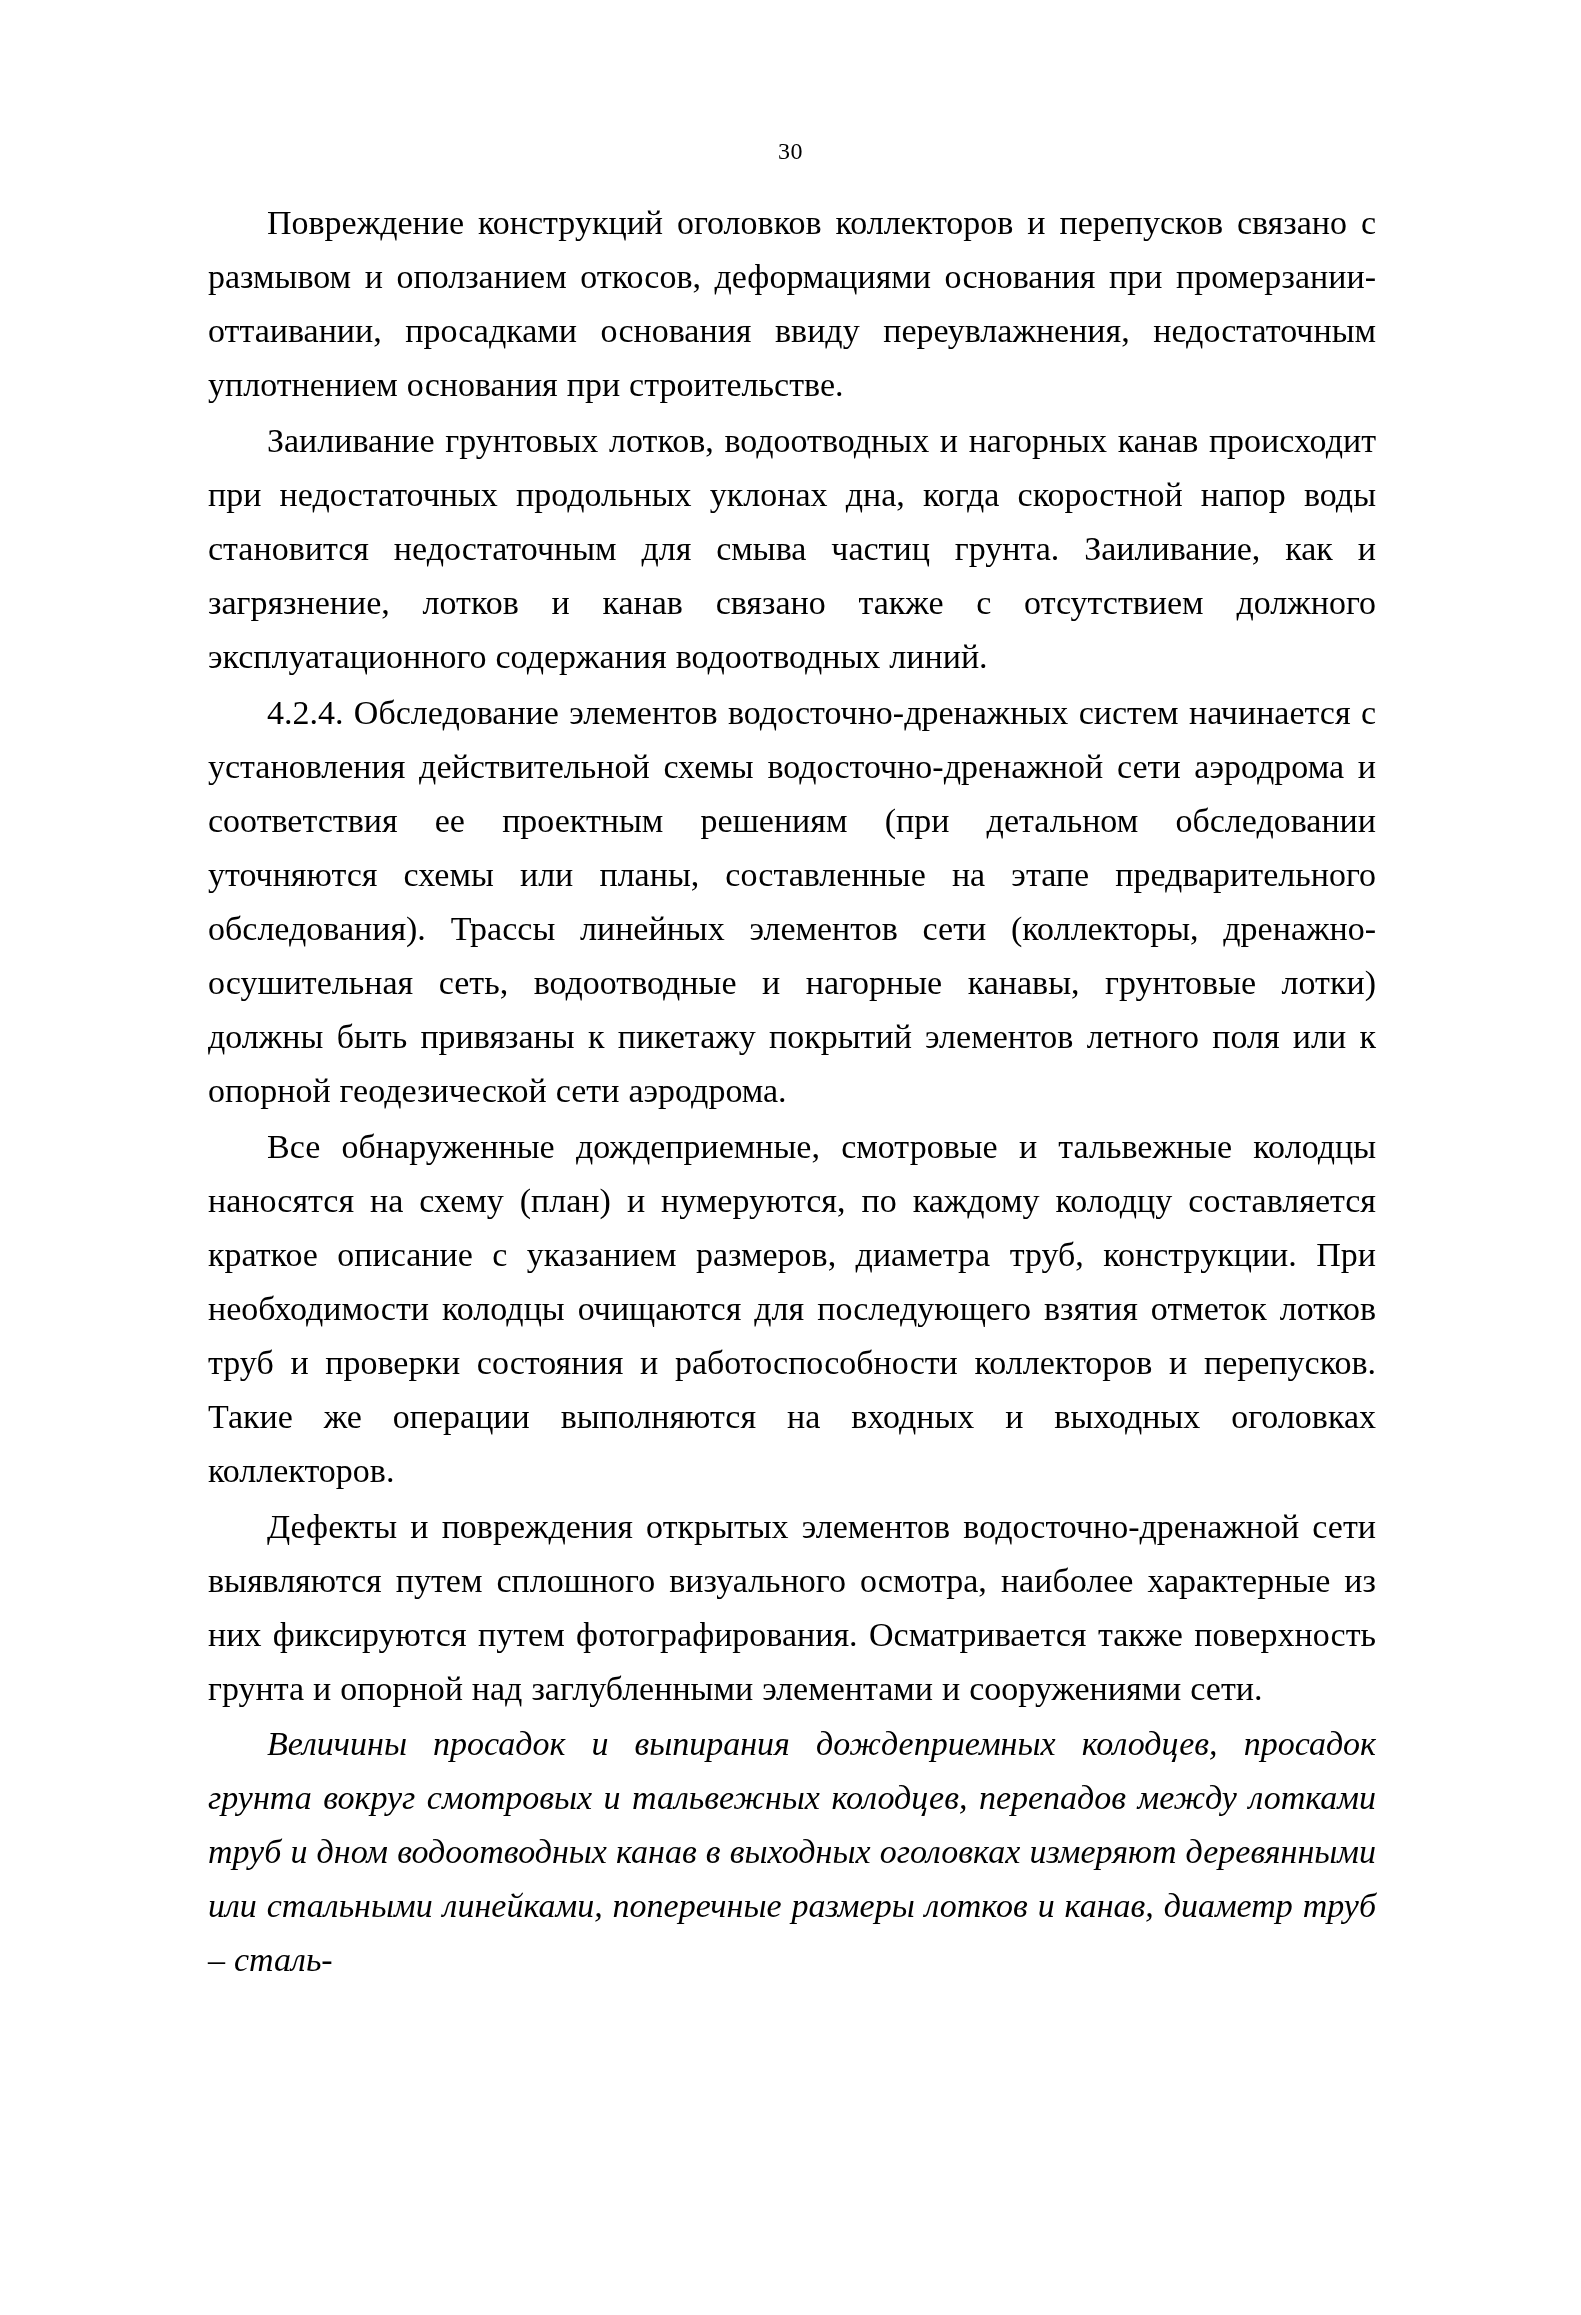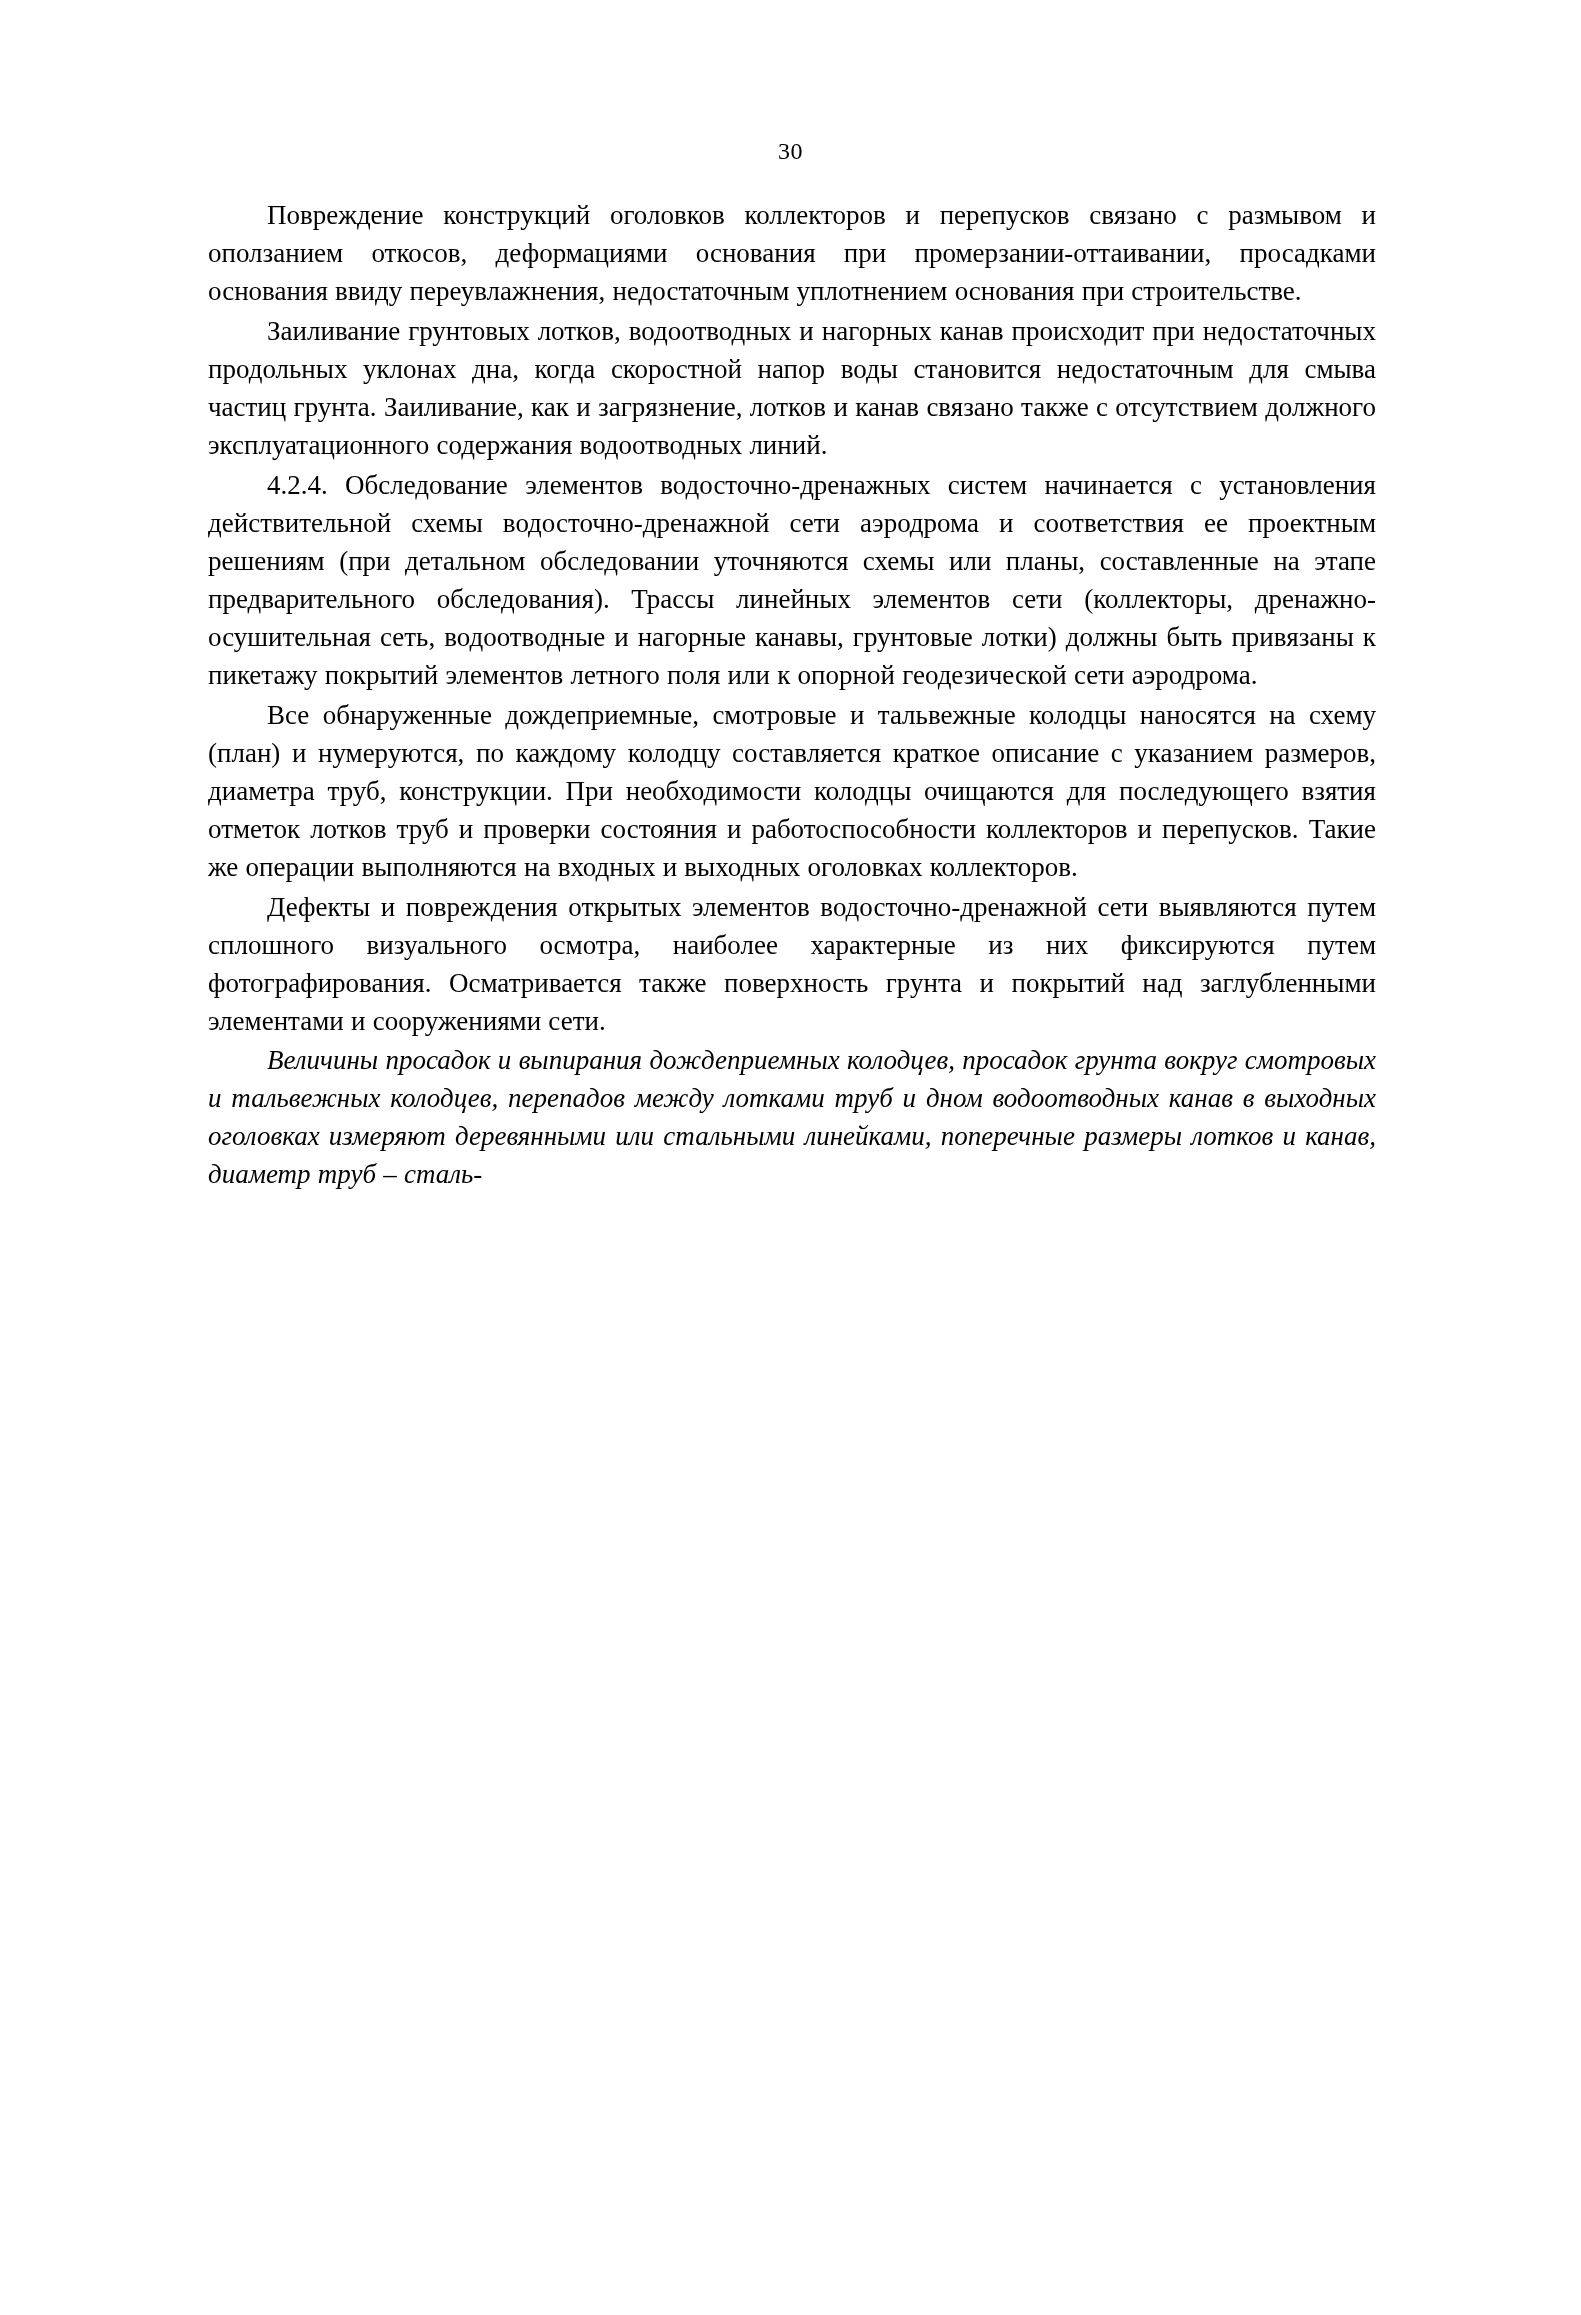--- a/index.html
+++ b/index.html
@@ -30,40 +30,40 @@
   .content {
     position: absolute;
     top: 180px;
     left: 208px;
     width: 1168px;
   }
   p.para {
     margin: 0 0 1.9px 0;
     text-align: justify;
     text-justify: inter-word;
-    font-size: 27px;
-    line-height: 38px;
+    font-size: 34px;
+    line-height: 54px;
     text-indent: 59px;
     word-spacing: 0.5px;
   }
   p.para:last-child {
     margin-bottom: 0;
     font-style: italic;
   }
 </style>
 </head>
 <body>
 
 <div class="page">
 
   <div class="page-number">30</div>
 
   <div class="content">
     <p class="para">Повреждение конструкций оголовков коллекторов и перепусков связано с размывом и оползанием откосов, деформациями основания при промерзании-оттаивании, просадками основания ввиду переувлажнения, недостаточным уплотнением основания при строительстве.</p>
     <p class="para">Заиливание грунтовых лотков, водоотводных и нагорных канав происходит при недостаточных продольных уклонах дна, когда скоростной напор воды становится недостаточным для смыва частиц грунта. Заиливание, как и загрязнение, лотков и канав связано также с отсутствием должного эксплуатационного содержания водоотводных линий.</p>
     <p class="para">4.2.4. Обследование элементов водосточно-дренажных систем начинается с установления действительной схемы водосточно-дренажной сети аэродрома и соответствия ее проектным решениям (при детальном обследовании уточняются схемы или планы, составленные на этапе предварительного обследования). Трассы линейных элементов сети (коллекторы, дренажно-осушительная сеть, водоотводные и нагорные канавы, грунтовые лотки) должны быть привязаны к пикетажу покрытий элементов летного поля или к опорной геодезической сети аэродрома.</p>
     <p class="para">Все обнаруженные дождеприемные, смотровые и тальвежные колодцы наносятся на схему (план) и нумеруются, по каждому колодцу составляется краткое описание с указанием размеров, диаметра труб, конструкции. При необходимости колодцы очищаются для последующего взятия отметок лотков труб и проверки состояния и работоспособности коллекторов и перепусков. Такие же операции выполняются на входных и выходных оголовках коллекторов.</p>
-    <p class="para">Дефекты и повреждения открытых элементов водосточно-дренажной сети выявляются путем сплошного визуального осмотра, наиболее характерные из них фиксируются путем фотографирования. Осматривается также поверхность грунта и покрытий над заглубленными элементами и сооружениями сети.</p>
+    <p class="para">Дефекты и повреждения открытых элементов водосточно-дренажной сети выявляются путем сплошного визуального осмотра, наиболее характерные из них фиксируются путем фотографирования. Осматривается также поверхность грунта и опорной над заглубленными элементами и сооружениями сети.</p>
     <p class="para">Величины просадок и выпирания дождеприемных колодцев, просадок грунта вокруг смотровых и тальвежных колодцев, перепадов между лотками труб и дном водоотводных канав в выходных оголовках измеряют деревянными или стальными линейками, поперечные размеры лотков и канав, диаметр труб – сталь-</p>
   </div>
 
 </div>
 
 
 </body></html>

